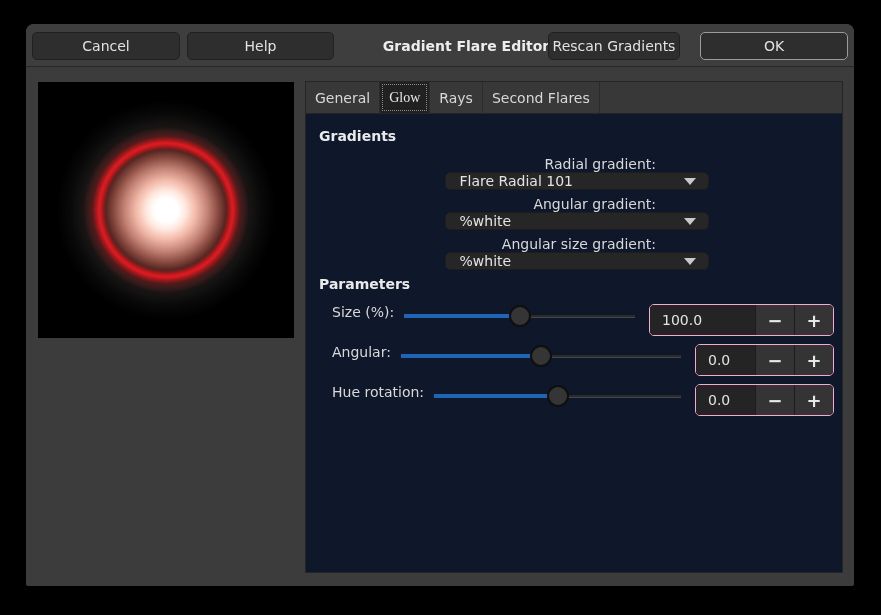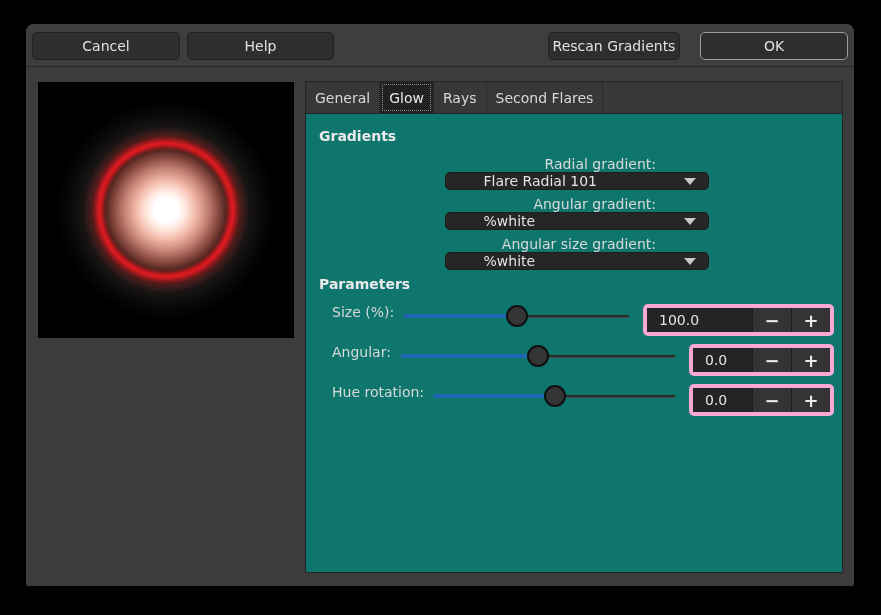--- a/index.html
+++ b/index.html
@@ -72,40 +72,41 @@
         rgba(235,222,216,0.1) 83px, rgba(235,222,216,0.04) 96px,
         rgba(235,222,216,0) 110px);
   }
 
   
   .notebook {
     position: absolute;
     left: 279px; top: 57px;
     width: 538px; height: 492px;
     border: 1px solid #252525;
-    background: #0f766e;
+    background: #0f172a;
   }
   .tabstrip {
     display: flex;
     height: 32px;
     background: #383838;
     border-bottom: 1px solid #252525;
   }
   .tab {
     height: 100%;
     display: flex; align-items: center;
     padding: 0 9px;
     border-right: 1px solid #2b2b2b;
     color: #d8d8d8;
     position: relative;
     cursor: default;
   }
   .tab.selected {
     background: #212121;
     color: #e8e8e8;
+    font-family: Liberation Serif, serif;
   }
   .tab.selected::after {
     content: "";
     position: absolute;
     left: 2px; top: 2px; right: 2px; bottom: 2px;
     border: 1px dotted #8a8a8a;
     pointer-events: none;
   }
 
   .page {
@@ -136,21 +137,21 @@
     width: 264px;
     height: 30px;
     background: #262626;
     border: 1px solid #1d1d1d;
     border-radius: 5px;
     display: flex; align-items: center;
     padding: 0 12px 0 14px;
     color: #e3e3e3;
     cursor: default;
   }
-  .combo-text { flex: 1; margin-left: 24px; }
+  .combo-text { flex: 1; }
   .combo-arrow {
     width: 0; height: 0;
     border-left: 6px solid transparent;
     border-right: 6px solid transparent;
     border-top: 7px solid #c9c9c9;
   }
 
   
   .param-row {
     display: flex;
@@ -180,21 +181,21 @@
     top: 1px;
     width: 22px; height: 22px;
     margin-left: -11px;
     border-radius: 50%;
     background: #353535;
     border: 2px solid #0f0f0f;
   }
   .spin {
     display: flex;
     height: 32px;
-    border: 4px solid #f9a8d4;
+    border: 1px solid #f9a8d4;
     border-radius: 5px;
     overflow: hidden;
     background: #242424;
   }
   .spin-entry {
     display: flex; align-items: center;
     padding-left: 12px;
     color: #e3e3e3;
     background: #242424;
   }
@@ -212,20 +213,21 @@
   }
 </style>
 </head>
 <body>
 
 <div class="window">
 
   <div class="headerbar">
     <div class="hb-btn" style="left:161px; width:147px;">Help</div>
     <div class="hb-btn" style="left:6px; width:148px;">Cancel</div>
+    <div class="hb-title">Gradient Flare Editor</div>
     <div class="hb-btn default" style="left:674px; width:148px;">OK</div>
     <div class="hb-btn" style="left:522px; width:132px;">Rescan Gradients</div>
   </div>
 
   <div class="preview"></div>
 
   <div class="notebook">
 
     <div class="tabstrip">
       <div class="tab">General</div>

